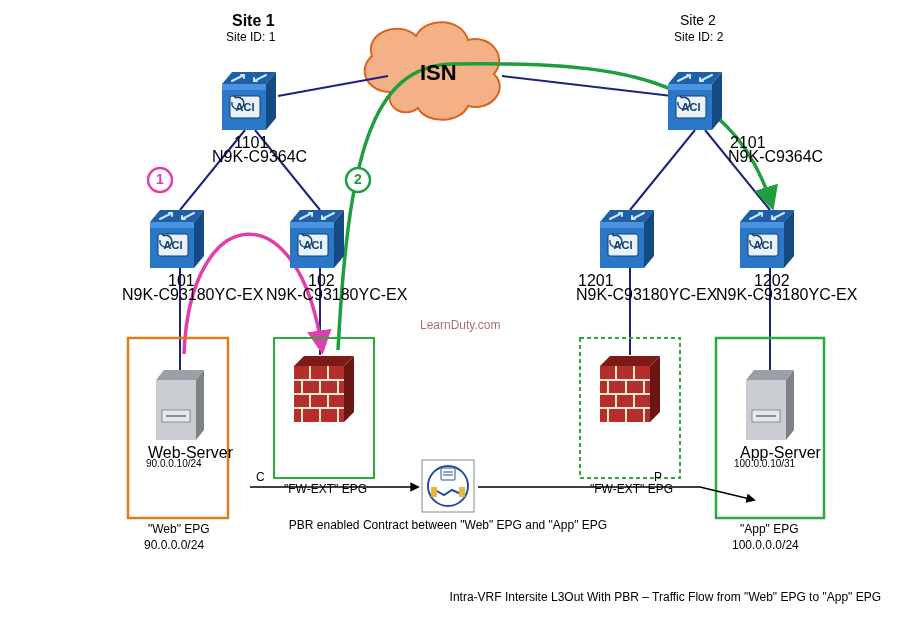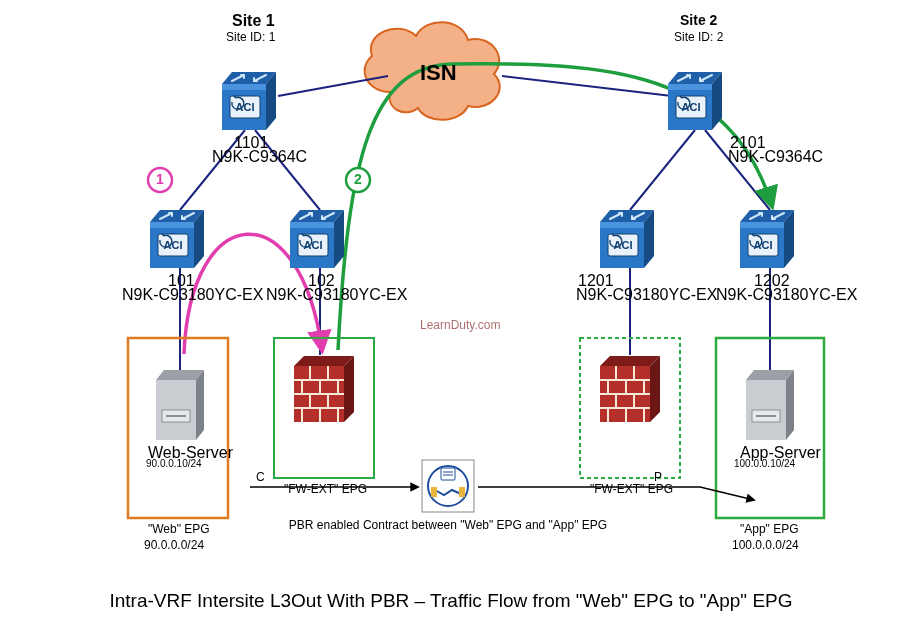--- a/index.html
+++ b/index.html
@@ -154,21 +154,21 @@
     <line x1="250" y1="487" x2="418" y2="487" marker-end="url(#ah-black)"></line>
     <line x1="478" y1="487" x2="660" y2="487"></line>
     <path d="M660 487 L700 487 L754 500" marker-end="url(#ah-black)"></path>
   </g>
 </svg>
 
 <span class="label" style="top:60px;left:420px;font-size:22px;font-weight:700">ISN</span>
 
 <span class="label" style="top:12px;left:232px;font-size:16px;font-weight:700">Site 1</span>
 <span class="label small" style="top:30px;left:226px">Site ID: 1</span>
-<span class="label" style="top:12px;left:680px;font-size:14px;font-weight:700">Site 2</span>
+<span class="label" style="top:12px;left:680px;font-size:14px;font-weight:400">Site 2</span>
 <span class="label small" style="top:30px;left:674px">Site ID: 2</span>
 
 <span class="label tiny" style="top:134px;left:234px">1101</span>
 <span class="label tiny" style="top:148px;left:212px">N9K-C9364C</span>
 <span class="label tiny" style="top:134px;left:730px">2101</span>
 <span class="label tiny" style="top:148px;left:728px">N9K-C9364C</span>
 
 <span class="label tiny" style="top:272px;left:168px">101</span>
 <span class="label tiny" style="top:286px;left:122px">N9K-C93180YC-EX</span>
 <span class="label tiny" style="top:272px;left:308px">102</span>
@@ -184,21 +184,21 @@
 <span class="label small" style="top:522px;left:148px">"Web" EPG</span>
 <span class="label small" style="top:538px;left:144px">90.0.0.0/24</span>
 <span class="label small" style="top:482px;left:284px">"FW-EXT" EPG</span>
 <span class="label small" style="top:482px;left:590px">"FW-EXT" EPG</span>
 <span class="label small" style="top:522px;left:740px">"App" EPG</span>
 <span class="label small" style="top:538px;left:732px">100.0.0.0/24</span>
 
 <span class="label tiny" style="top:444px;left:148px">Web-Server</span>
 <span class="label ip" style="top:458px;left:146px">90.0.0.10/24</span>
 <span class="label tiny" style="top:444px;left:740px">App-Server</span>
-<span class="label ip" style="top:458px;left:734px">100.0.0.10/24</span>
+<span class="label ip" style="top:458px;left:734px">100.0.0.10/31</span>
 
 <span class="label small" style="top:470px;left:256px">C</span>
 <span class="label small" style="top:470px;left:654px">P</span>
 <div class="label small center" style="top:518px;left:448px;width:320px;margin-left:-160px">PBR enabled Contract between "Web" EPG and "App" EPG</div>
 
 <span class="label watermark" style="top:318px;left:420px">LearnDuty.com</span>
 
-<div class="label" style="top:590px;left:451px;width:860px;margin-left:-430px;text-align:center;font-size:19px">Intra-VRF Intersite L3Out With PBR – Traffic Flow from "Web" EPG to "App" EPG</div>
+<div class="label" style="top:590px;left:451px;width:860px;margin-left:-430px;text-align:right;font-size:12px">Intra-VRF Intersite L3Out With PBR – Traffic Flow from "Web" EPG to "App" EPG</div>
 
 </body></html>

